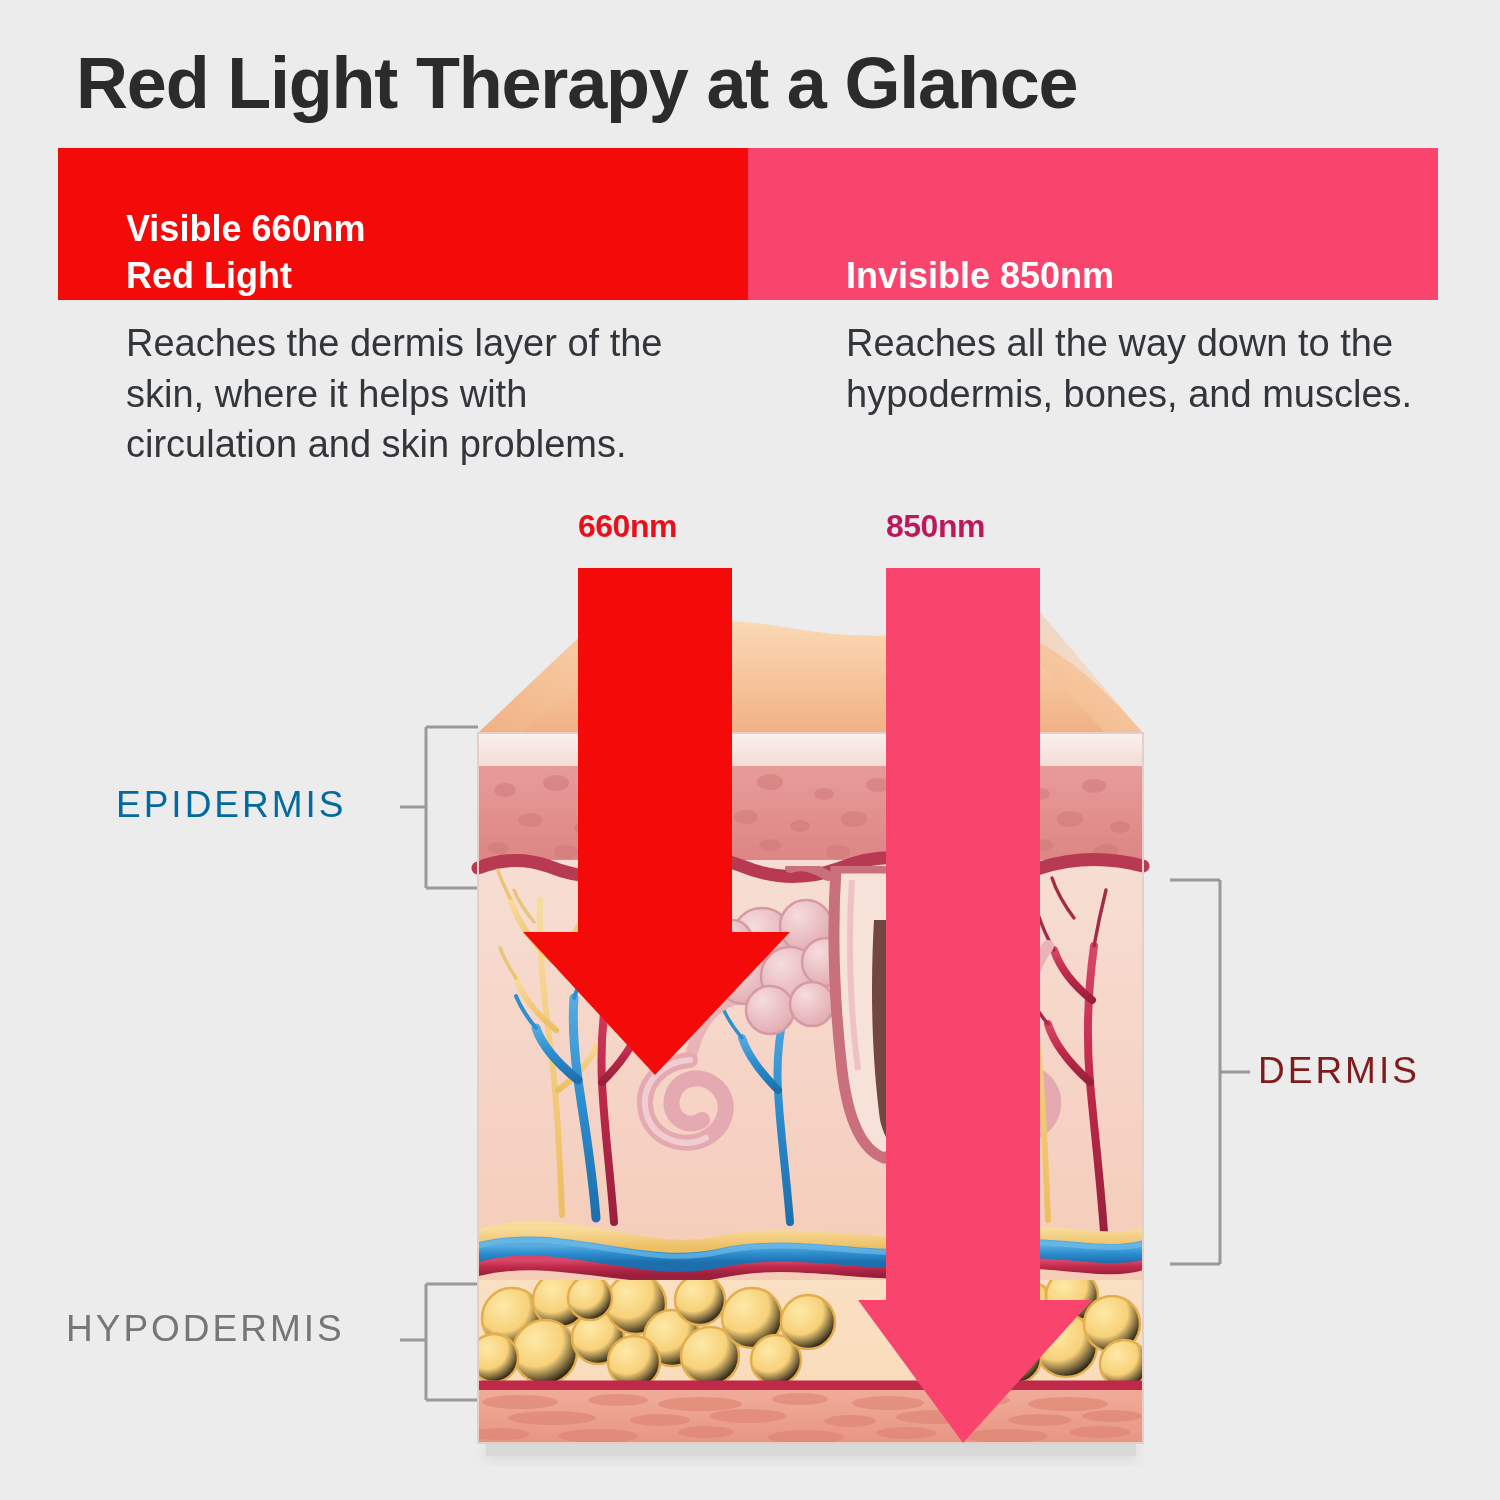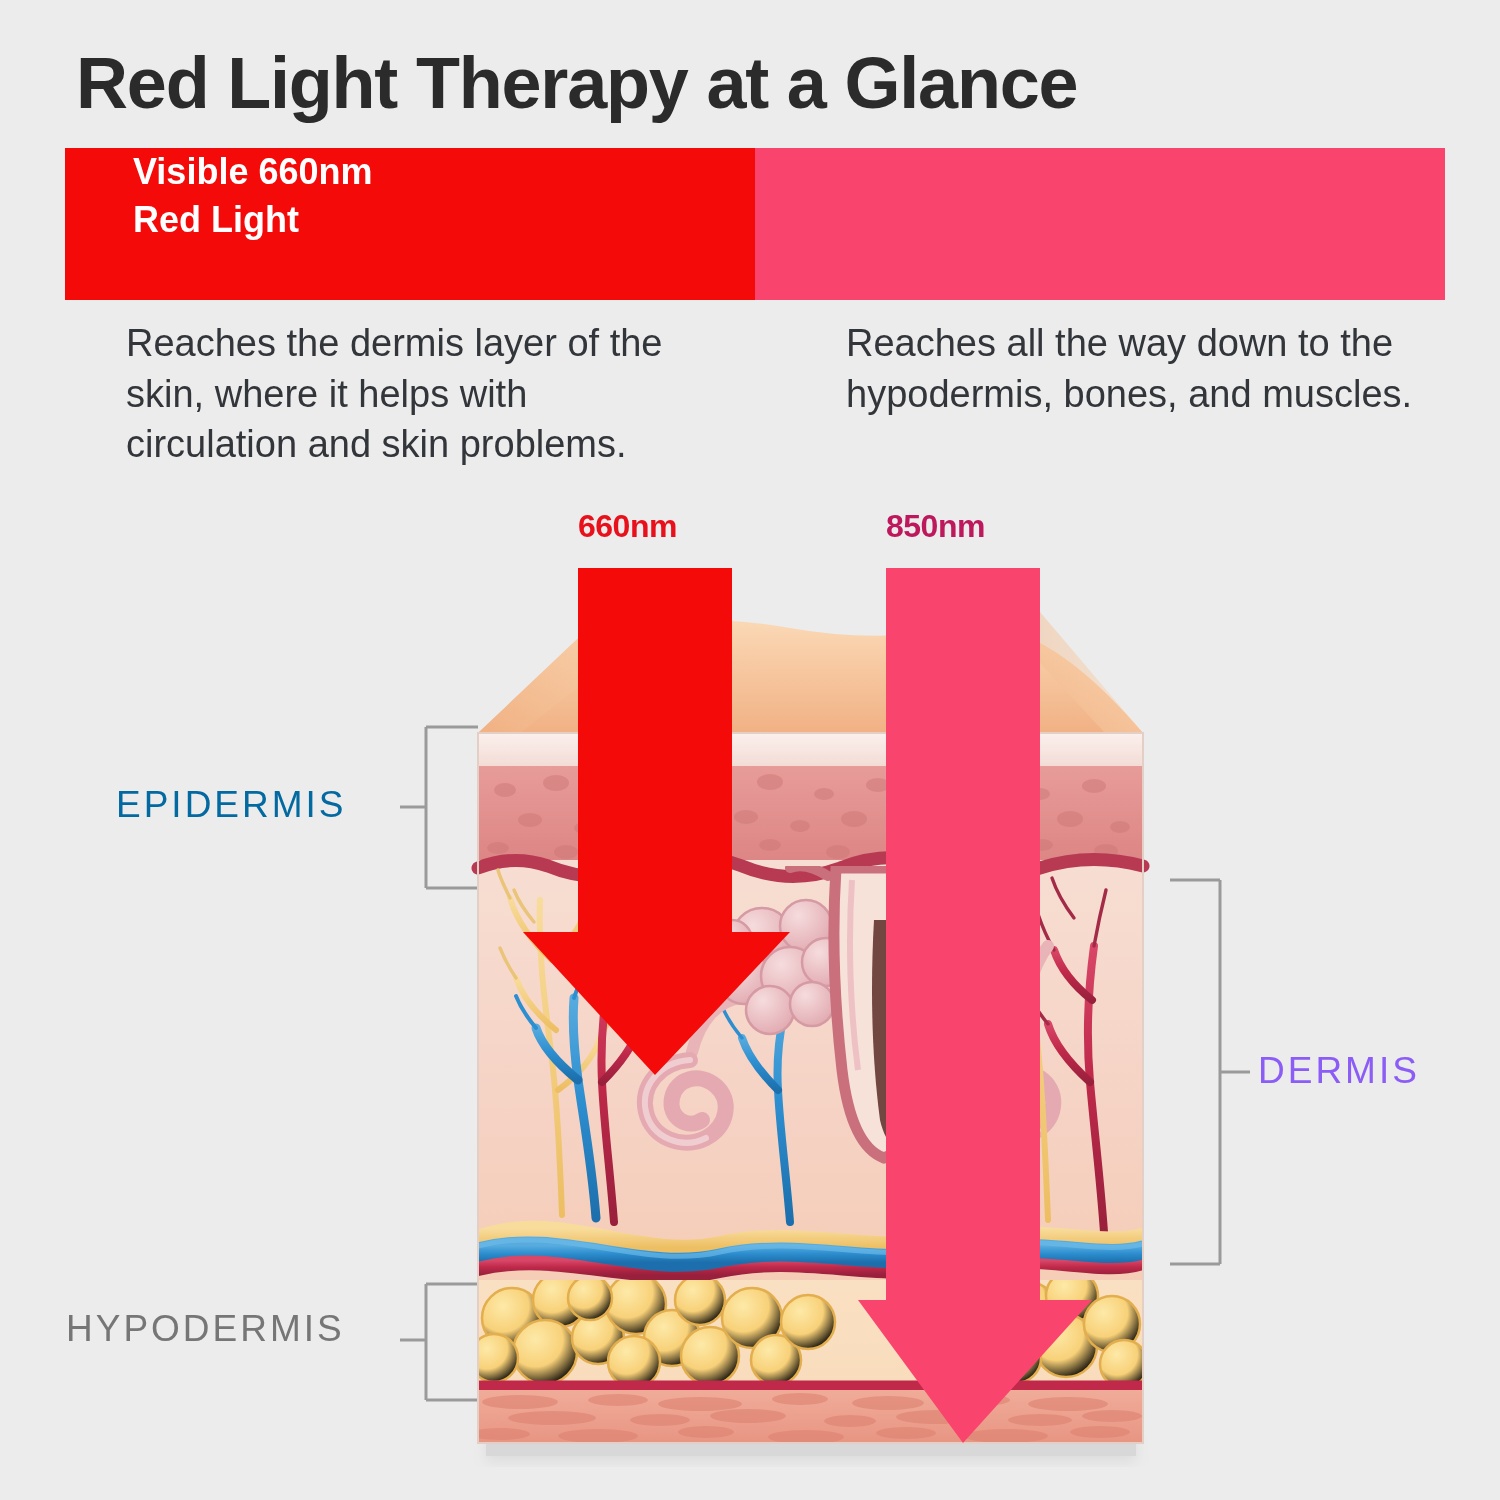--- a/index.html
+++ b/index.html
@@ -15,23 +15,22 @@
   
   .title{
     position:absolute;left:76px;top:46px;width:1360px;
     font-size:72px;font-weight:bold;color:#2b2b2b;
     letter-spacing:-1.2px;line-height:1.05;white-space:nowrap;
   }
 
   
   .bar{
     position:absolute;top:148px;height:152px;
-    display:flex;align-items:flex-start;
+    display:flex;align-items:flex-end;
     box-sizing:border-box;
-    margin-left:7px;
   }
   .bar-left{left:58px;width:690px;background:#F50A0A;padding-left:68px;}
   .bar-right{left:748px;width:690px;background:#F9456E;padding-left:98px;}
   .bar-text{
     color:#ffffff;font-size:36px;font-weight:bold;line-height:1.32;
   }
 
   
   .desc{
     position:absolute;color:#32353a;font-size:38px;line-height:1.33;
@@ -69,32 +68,32 @@
   <div class="title">Red Light Therapy at a Glance</div>
 
   <div class="bar bar-left" style="background: rgb(245, 10, 10);">
     <div class="bar-text">
       <span>Visible 660nm</span><br>
       <span>Red Light</span>
     </div>
   </div>
   <div class="bar bar-right" style="background: rgb(249, 69, 110);">
     <div class="bar-text">
-      <br>
+      <span>Invisible 850nm</span><br>
     </div>
   </div>
 
   <div class="desc desc-right">Reaches all the way down to the hypodermis, bones, and muscles.</div>
   <div class="desc desc-left">Reaches the dermis layer of the skin, where it helps with circulation and skin problems.</div>
 
   <div class="nmlabel nm660" style="color: rgb(232, 17, 27);">660nm</div>
   <div class="nmlabel nm850" style="color: #be185d;">850nm</div>
 
   <div class="layerlabel lbl-epidermis" style="color: #0369a1;">EPIDERMIS</div>
-  <div class="layerlabel lbl-dermis" style="color: #8b5cf6; text-align: right;">DERMIS</div>
+  <div class="layerlabel lbl-dermis" style="color: #7f1d1d; text-align: right;">DERMIS</div>
   <div class="layerlabel lbl-hypodermis" style="color: rgb(118, 118, 118); margin-top: 12px;">HYPODERMIS</div>
 
   <svg class="bracket" style="left:400px;top:725px;" width="90" height="165" viewBox="0 0 90 165">
     <line x1="78" y1="2" x2="26" y2="2" stroke="#9a9a9a"></line>
     <line x1="26" y1="2" x2="26" y2="163" stroke="#9a9a9a"></line>
     <line x1="26" y1="163" x2="78" y2="163" stroke="#9a9a9a"></line>
     <line x1="26" y1="82" x2="0" y2="82" stroke="#9a9a9a"></line>
   </svg>
 
   <svg class="bracket" style="left:400px;top:1282px;" width="90" height="120" viewBox="0 0 90 120">

